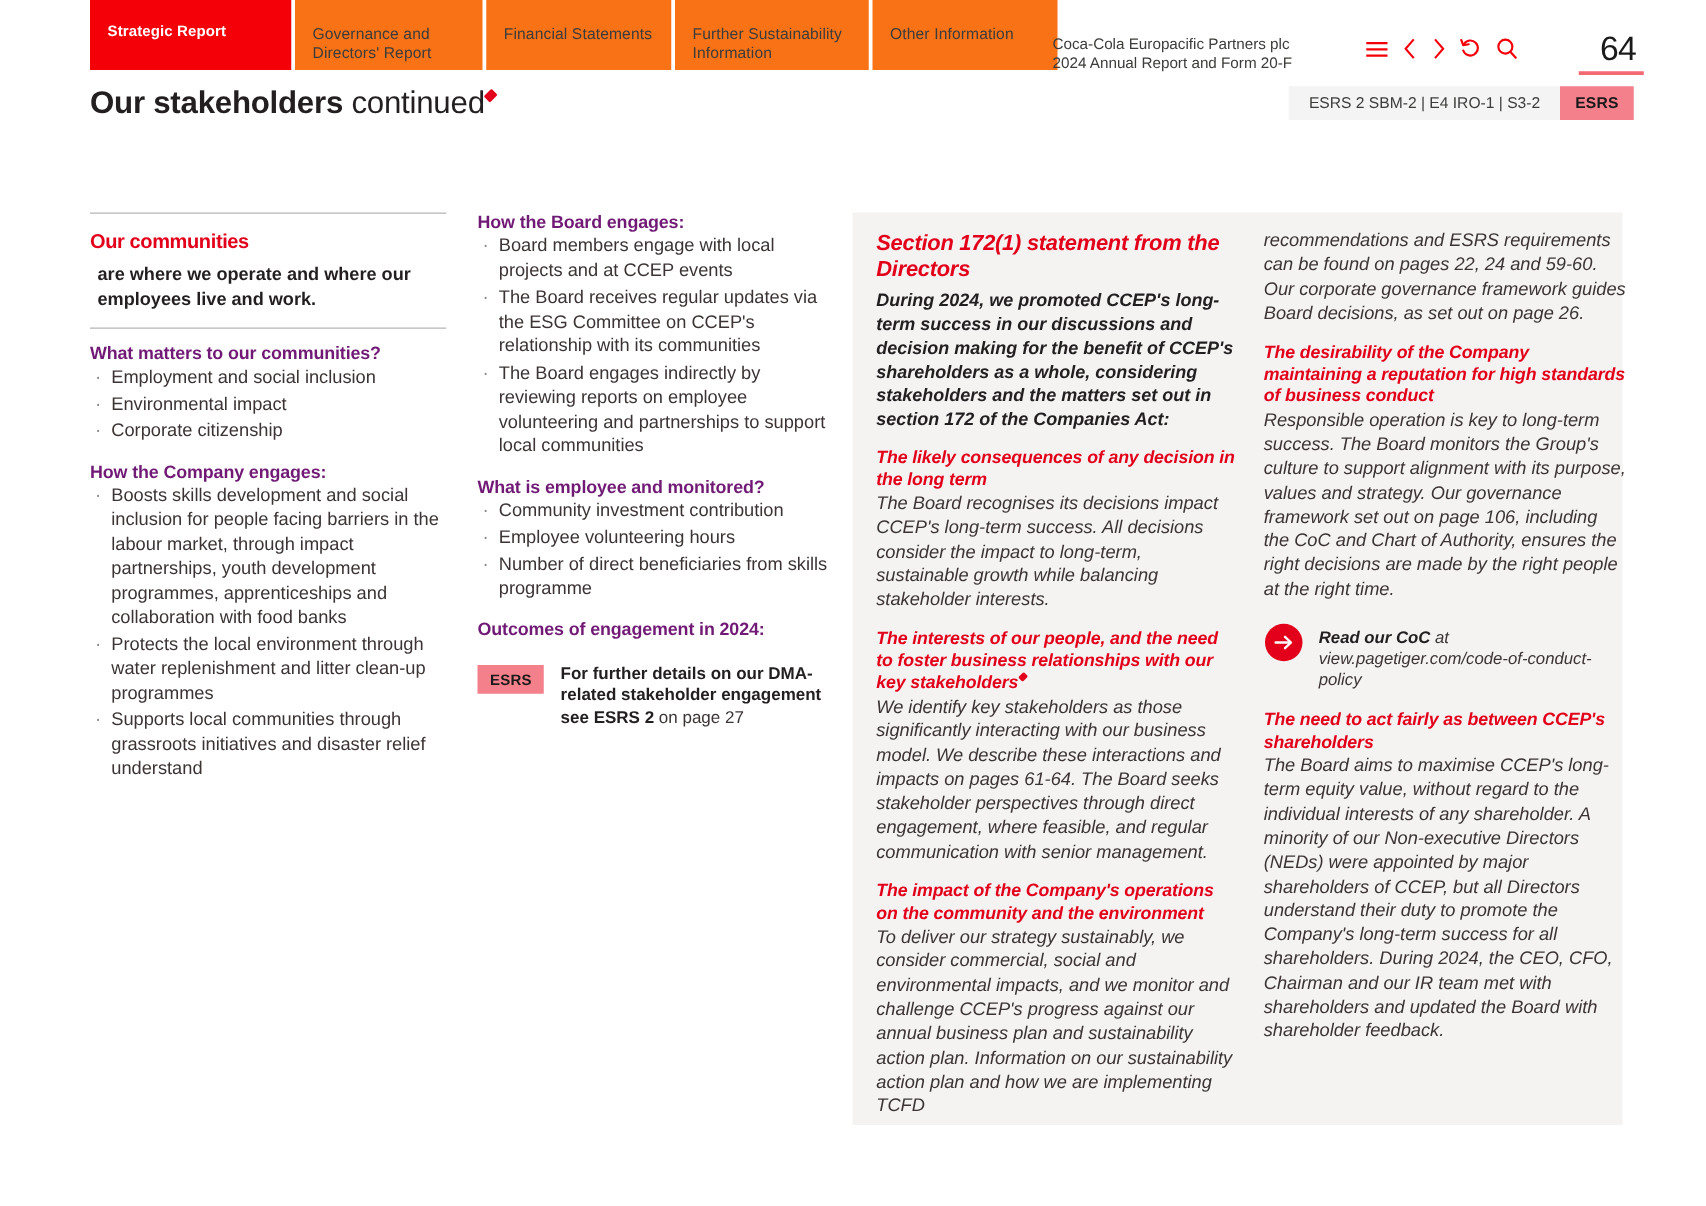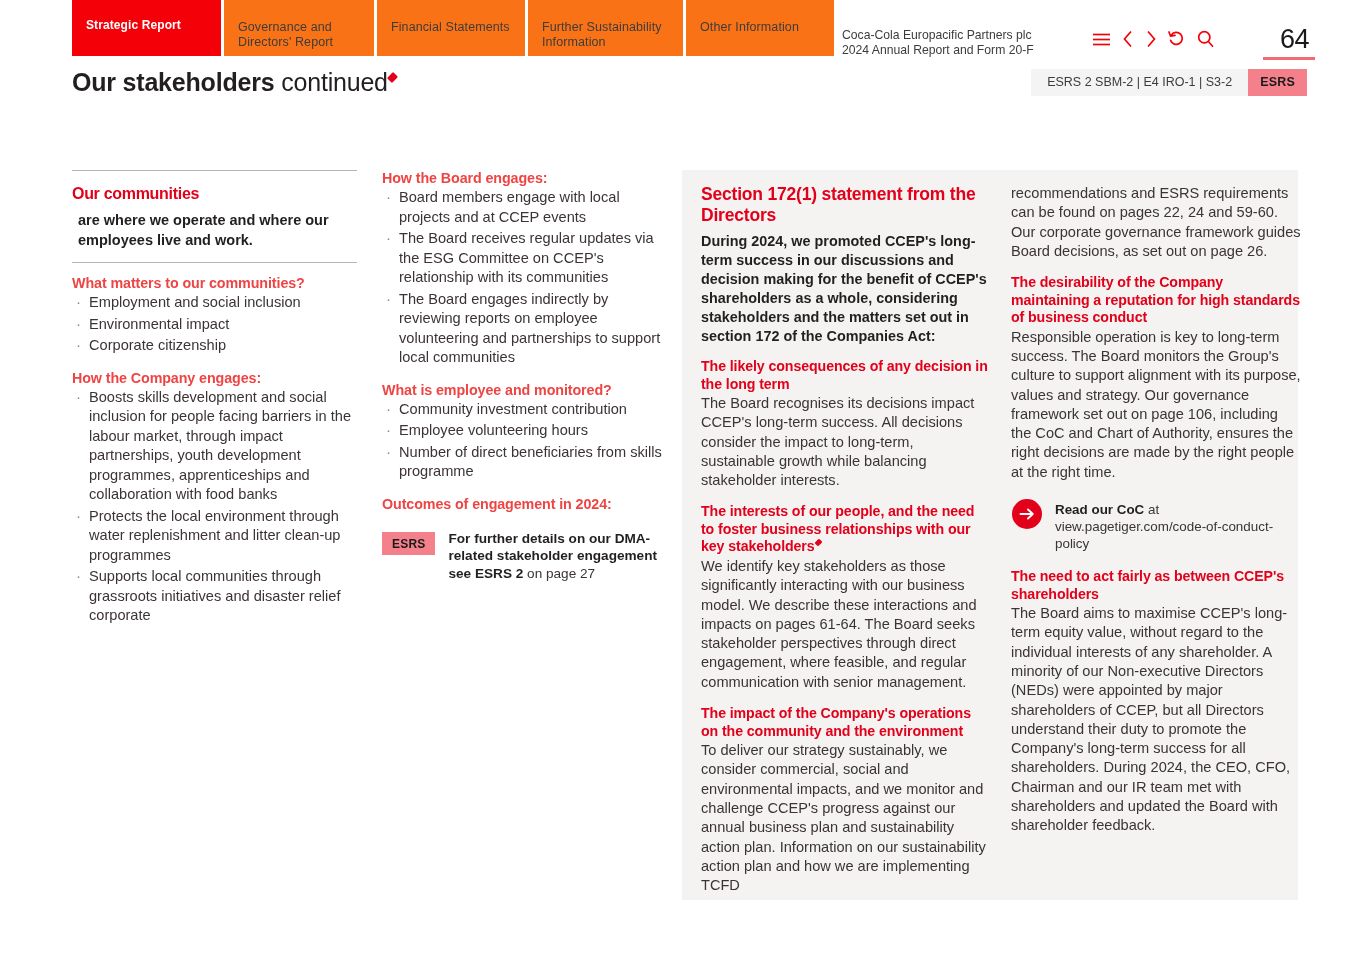--- a/index.html
+++ b/index.html
@@ -31,21 +31,21 @@
   .tab {
     background: #f97316;
     margin-right: 3px;
     padding: 20px 12px 0 14px;
     box-sizing: border-box;
     font-size: 12.5px;
     line-height: 15px;
     color: #3c3c3b;
     letter-spacing: 0.1px;
   }
-  .tab.w1 { width: 149px; }
+  .tab.w1 { width: 161px; }
   .tab.w2 { width: 150px; }
   .tab.w3 { width: 148px; }
   .tab.w4 { width: 155px; }
   .tab.w5 { width: 148px; }
   .tab.active {
     background: #f40009;
     color: #ffffff;
     font-weight: bold;
     font-size: 12px;
     line-height: 15px;
@@ -196,21 +196,21 @@
   }
   .rule-mid {
     border-top: 1px solid #b5b5b5;
     width: 285px;
     margin-bottom: 12px;
   }
   h3.sub {
     margin: 0 0 2px 0;
     font-size: 14.3px;
     font-weight: bold;
-    color: #ef4444;
+    color: #701a75;
     letter-spacing: -0.1px;
   }
   h3.sub.spaced { margin-top: 14px; }
   ul.bul {
     list-style: none;
     margin: 0 0 0 0;
     padding: 0;
   }
   ul.bul li {
     position: relative;
@@ -224,21 +224,21 @@
     content: "·";
     position: absolute;
     left: 4px;
     top: -1px;
     color: #8c8584;
     font-size: 15px;
   }
   ul.bul li.gap { margin-top: 13px; }
 
   
-  .col.c3, .col.c4 { padding-top: 14px; }
+  .col.c3, .col.c4 { padding-top: 14px; font-style: italic; }
   h2.sec {
     margin: 0 0 6px 0;
     font-size: 17.5px;
     line-height: 21px;
     color: #e2001a;
     font-weight: bold;
     letter-spacing: -0.2px;
   }
   p.bold-intro {
     margin: 0 0 12px 0;
@@ -392,21 +392,21 @@
       <ul class="bul">
         <li>Employment and social inclusion</li>
         <li>Environmental impact</li>
         <li>Corporate citizenship</li>
       </ul>
 
       <h3 class="sub spaced">How the Company engages:</h3>
       <ul class="bul">
         <li>Boosts skills development and social inclusion for people facing barriers in the labour market, through impact partnerships, youth development programmes, apprenticeships and collaboration with food banks</li>
         <li>Protects the local environment through water replenishment and litter clean-up programmes</li>
-        <li>Supports local communities through grassroots initiatives and disaster relief corporate</li>
+        <li>Supports local communities through grassroots initiatives and disaster relief understand</li>
       </ul>
     </div>
 
     <div class="col c2">
       <h3 class="sub">How the Board engages:</h3>
       <ul class="bul">
         <li>Board members engage with local projects and at CCEP events</li>
         <li>The Board receives regular updates via the ESG Committee on CCEP's relationship with its communities</li>
         <li>The Board engages indirectly by reviewing reports on employee volunteering and partnerships to support local communities</li>
       </ul>

